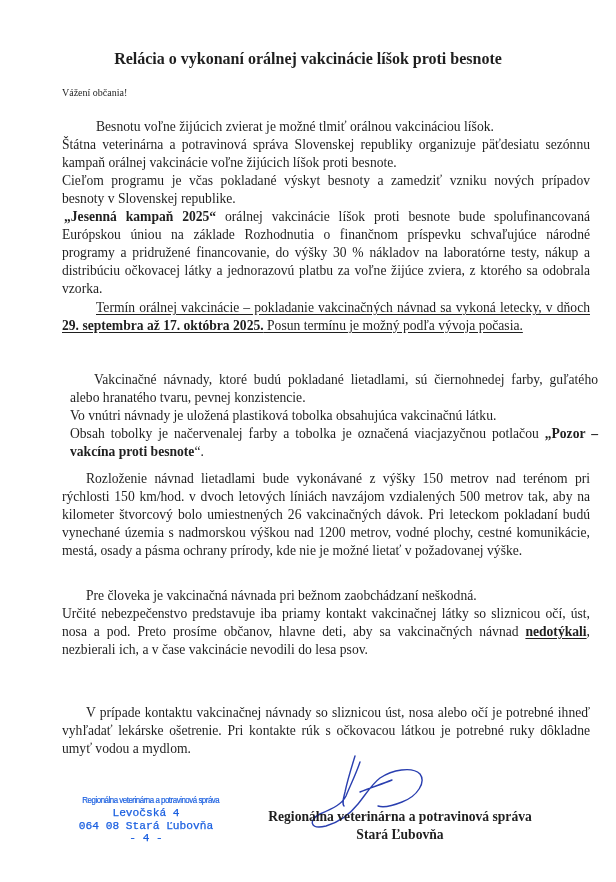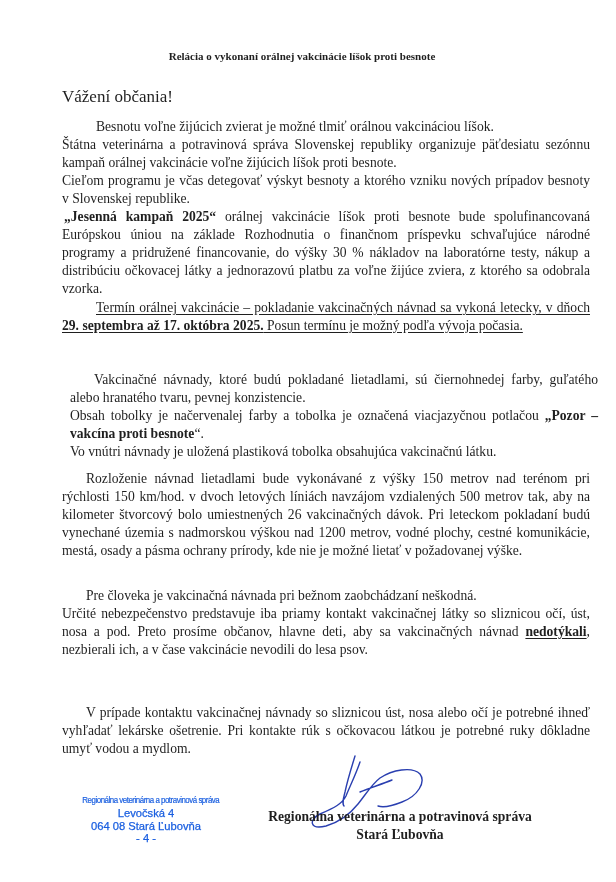--- a/index.html
+++ b/index.html
@@ -10,33 +10,33 @@
     body {
       width: 616px;
       height: 882px;
       position: relative;
       overflow: hidden;
       font-family: "Liberation Serif", "DejaVu Serif", serif;
       color: #1f1f1f;
     }
     .title {
       position: absolute;
-      left: 56px;
+      left: 62px;
       width: 492px;
       top: 50px;
       text-align: center;
       font-weight: bold;
-      font-size: 11px;
+      font-size: 16px;
       margin: 0;
     }
     .salutation {
       position: absolute;
       left: 62px;
       top: 87px;
-      font-size: 17px;
+      font-size: 10px;
       margin: 0;
     }
     .block {
       position: absolute;
       left: 62px;
       width: 528px;
       font-size: 13.6px;
       line-height: 18px;
       margin: 0;
       text-align: justify;
@@ -69,20 +69,21 @@
       white-space: nowrap;
       line-height: 13px;
       font-weight: normal;
       color: #1a5fe0;
       -webkit-text-stroke: 0.2px #1a5fe0;
     }
     .stamp .stamp-line {
       font-size: 11.2px;
       line-height: 12.5px;
       font-weight: normal;
+      font-family: Liberation Mono, monospace;
       -webkit-text-stroke: 0.25px #1a5fe0;
     }
     .signature-block {
       position: absolute;
       left: 240px;
       top: 808px;
       width: 320px;
       text-align: center;
       font-weight: bold;
       font-size: 13.6px;
@@ -100,32 +101,32 @@
 </head>
 <body>
 
 <div class="title">Relácia o vykonaní orálnej vakcinácie líšok proti besnote</div>
 
 <div class="salutation">Vážení občania!</div>
 
 <div class="block" style="top:118px;">
   <p class="indent last-left">Besnotu voľne žijúcich zvierat je možné tlmiť orálnou vakcináciou líšok.</p>
   <p class="last-left">Štátna veterinárna a potravinová správa Slovenskej republiky organizuje  päťdesiatu sezónnu kampaň orálnej vakcinácie voľne žijúcich líšok proti besnote.</p>
-  <p class="last-left">Cieľom programu je včas detegovať výskyt besnoty a ktorého vzniku nových prípadov besnoty v Slovenskej republike.</p>
+  <p class="last-left">Cieľom programu je včas pokladané výskyt besnoty a zamedziť vzniku nových prípadov besnoty v Slovenskej republike.</p>
   <p class="last-left" style="text-indent:2px;"><b>„Jesenná kampaň 2025“</b><span> orálnej vakcinácie líšok proti besnote bude spolufinancovaná Európskou úniou na základe Rozhodnutia o finančnom príspevku schvaľujúce národné programy a pridružené financovanie,  do výšky 30 % nákladov na laboratórne testy, nákup a distribúciu očkovacej látky a jednorazovú platbu za voľne žijúce zviera, z ktorého sa odobrala vzorka.</span></p>
 </div>
 
 <div class="block" style="top:299px;">
   <p class="indent last-left u"><span>Termín orálnej vakcinácie – pokladanie vakcinačných návnad sa vykoná letecky, v dňoch </span><b>29. septembra  až 17. októbra 2025.</b><span>  Posun termínu je možný podľa vývoja počasia.</span></p>
 </div>
 
 <div class="block" style="top:371px;margin-left:8px;">
   <p class="indent-sm last-left">Vakcinačné návnady, ktoré budú pokladané lietadlami, sú čiernohnedej farby, guľatého alebo hranatého tvaru, pevnej konzistencie.</p>
+  <p class="last-left">Vo vnútri návnady je uložená plastiková tobolka obsahujúca vakcinačnú látku.</p>
   <p class="last-left"><span>Obsah tobolky je načervenalej farby a tobolka je označená viacjazyčnou potlačou  </span><b>„Pozor – vakcína proti besnote</b><span>“.</span></p>
-  <p class="last-left">Vo vnútri návnady je uložená plastiková tobolka obsahujúca vakcinačnú látku.</p>
 </div>
 
 <div class="block" style="top:470px;">
   <p class="indent-sm last-left">Rozloženie návnad lietadlami bude vykonávané z výšky 150 metrov nad terénom pri rýchlosti 150 km/hod. v dvoch letových líniách navzájom vzdialených 500 metrov tak, aby na kilometer štvorcový bolo umiestnených 26 vakcinačných dávok.  Pri leteckom pokladaní budú vynechané územia s nadmorskou výškou nad 1200 metrov, vodné plochy, cestné komunikácie, mestá, osady a pásma ochrany prírody, kde nie je možné lietať v požadovanej výške.</p>
 </div>
 
 <div class="block" style="top:587px;">
   <p class="indent-sm last-left">Pre človeka je vakcinačná návnada pri bežnom zaobchádzaní neškodná.</p>
   <p class="last-left"><span>Určité nebezpečenstvo predstavuje iba priamy kontakt vakcinačnej látky so sliznicou očí, úst, nosa a pod. Preto prosíme občanov, hlavne deti, aby sa vakcinačných návnad </span><b class="u">nedotýkali</b><span>,  nezbierali ich,  a v čase vakcinácie nevodili do lesa psov.</span></p>
 </div>

